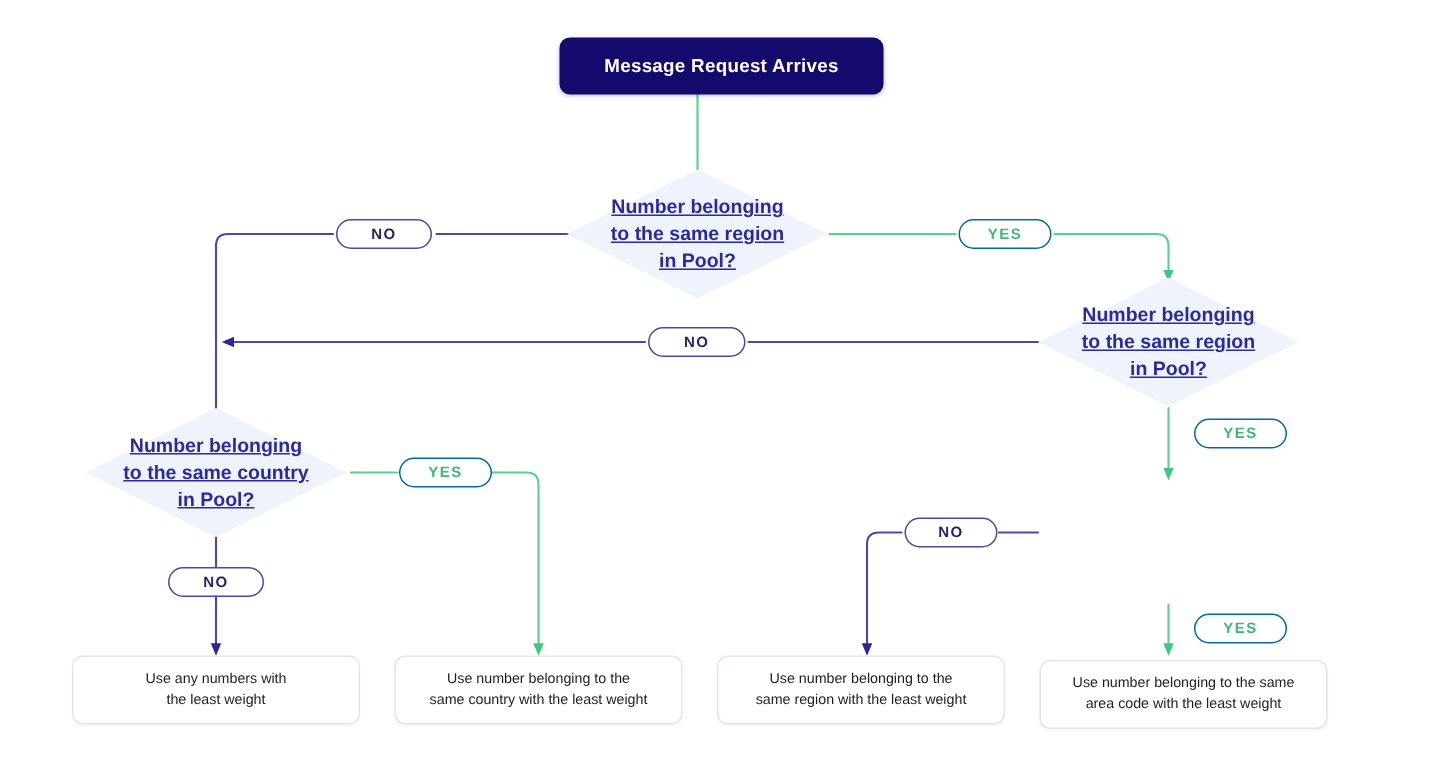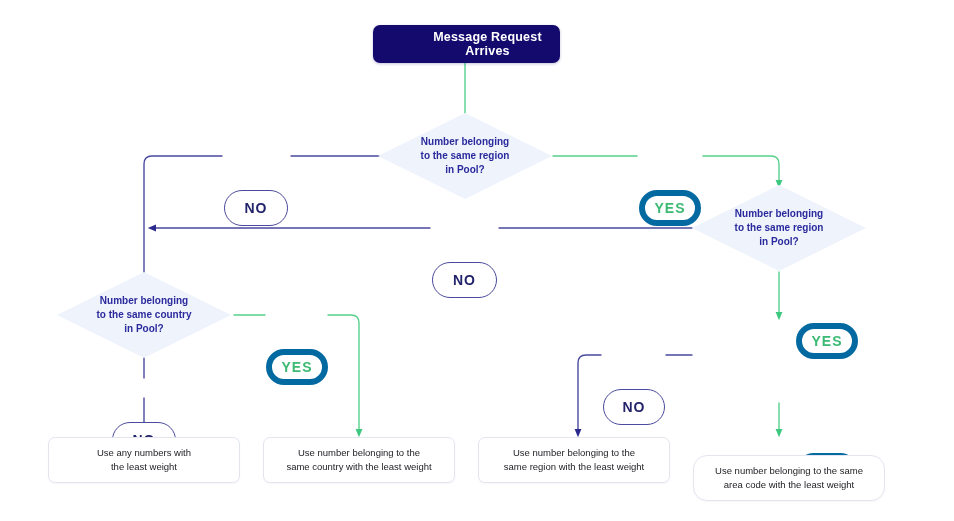--- a/index.html
+++ b/index.html
@@ -48,49 +48,49 @@
   }
   .diamond-label{
     position:absolute;
     left:0; top:0;
     width:100%; height:100%;
     display:flex;
     align-items:center;
     justify-content:center;
     text-align:center;
     color:#2a2a9c;
-    font-size:10px;
+    font-size:13px;
     font-weight:bold;
     line-height:1.38;
     padding:0 8px;
     box-sizing:border-box;
     white-space:pre-line;
+    text-decoration:underline;
   }
 
   
   .pill{
     position:absolute;
     display:flex;
     align-items:center;
     justify-content:center;
     background:#ffffff;
     border-radius:999px;
-    font-size:14px;
+    font-size:10px;
     font-weight:bold;
     letter-spacing:1px;
-    height:36px;
+    height:20px;
     box-sizing:border-box;
-    margin-top:44px;
   }
   .pill.no{
     border:1px solid #4a4a9e;
     color:#23236b;
   }
   .pill.yes{
-    border:6px solid #0369a1;
+    border:1px solid #0369a1;
     color:#3cba74;
   }
 
   
   .result-box{
     position:absolute;
     display:flex;
     align-items:center;
     justify-content:center;
     background:#ffffff;
@@ -142,21 +142,21 @@
       <path stroke="#57d18b" d="M234,315 L265,315"></path>
       <path stroke="#57d18b" d="M328,315 L351,315 Q359,315 359,323 L359,433" marker-end="url(#arrow-green)"></path>
 
       <path stroke="#4a4a9e" d="M692,355 L666,355"></path>
       <path stroke="#4a4a9e" d="M601,355 L586,355 Q578,355 578,363 L578,433" marker-end="url(#arrow-navy)"></path>
 
       <path stroke="#57d18b" d="M779,403 L779,433" marker-end="url(#arrow-green)"></path>
     </g>
   </svg>
 
-  <div class="start-node" style="left:373px; top:25px; width:145px; height:38px;padding-left:42px;">Message Request Arrives</div>
+  <div class="start-node" style="left:373px; top:25px; width:216px; height:38px;">Message Request Arrives</div>
 
   <div class="diamond-wrap" style="left:378px; top:113px; width:174px; height:86px;">
     <div class="diamond-shape"></div>
     <div class="diamond-label">Number belonging
 to the same region
 in Pool?</div>
   </div>
 
   <div class="diamond-wrap" style="left:692px; top:185px; width:174px; height:86px;">
     <div class="diamond-shape"></div>
@@ -191,16 +191,16 @@
 
   <div class="result-box" style="left:48px; top:437px; width:192px; height:46px;">Use any numbers with
 the least weight</div>
 
   <div class="result-box" style="left:263px; top:437px; width:192px; height:46px;">Use number belonging to the
 same country with the least weight</div>
 
   <div class="result-box" style="left:478px; top:437px; width:192px; height:46px;">Use number belonging to the
 same region with the least weight</div>
 
-  <div class="result-box" style="left:693px; top:455px; width:192px; height:46px;border-radius:14px;">Use number belonging to the same
+  <div class="result-box" style="left:693px; top:440px; width:192px; height:46px;">Use number belonging to the same
 area code with the least weight</div>
 
 </div>
 
 </body></html>

